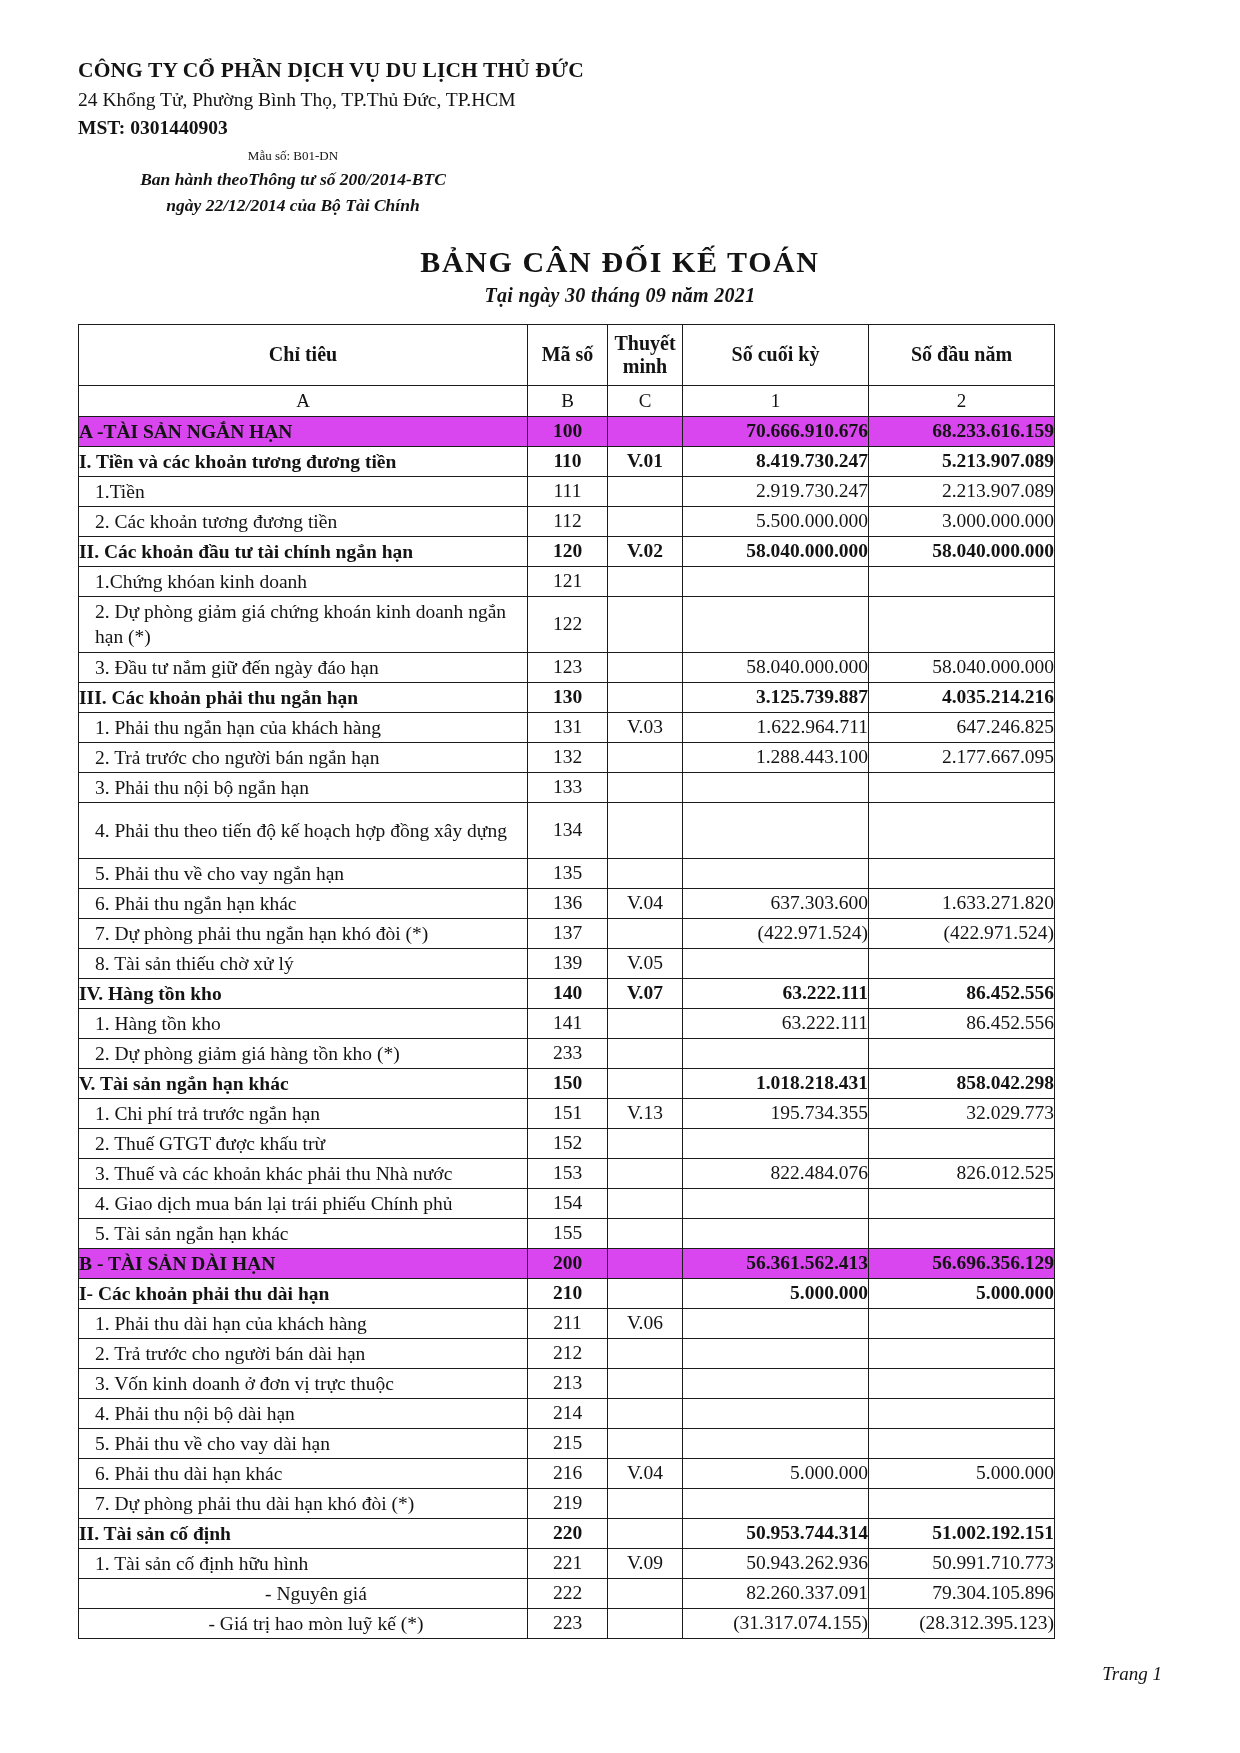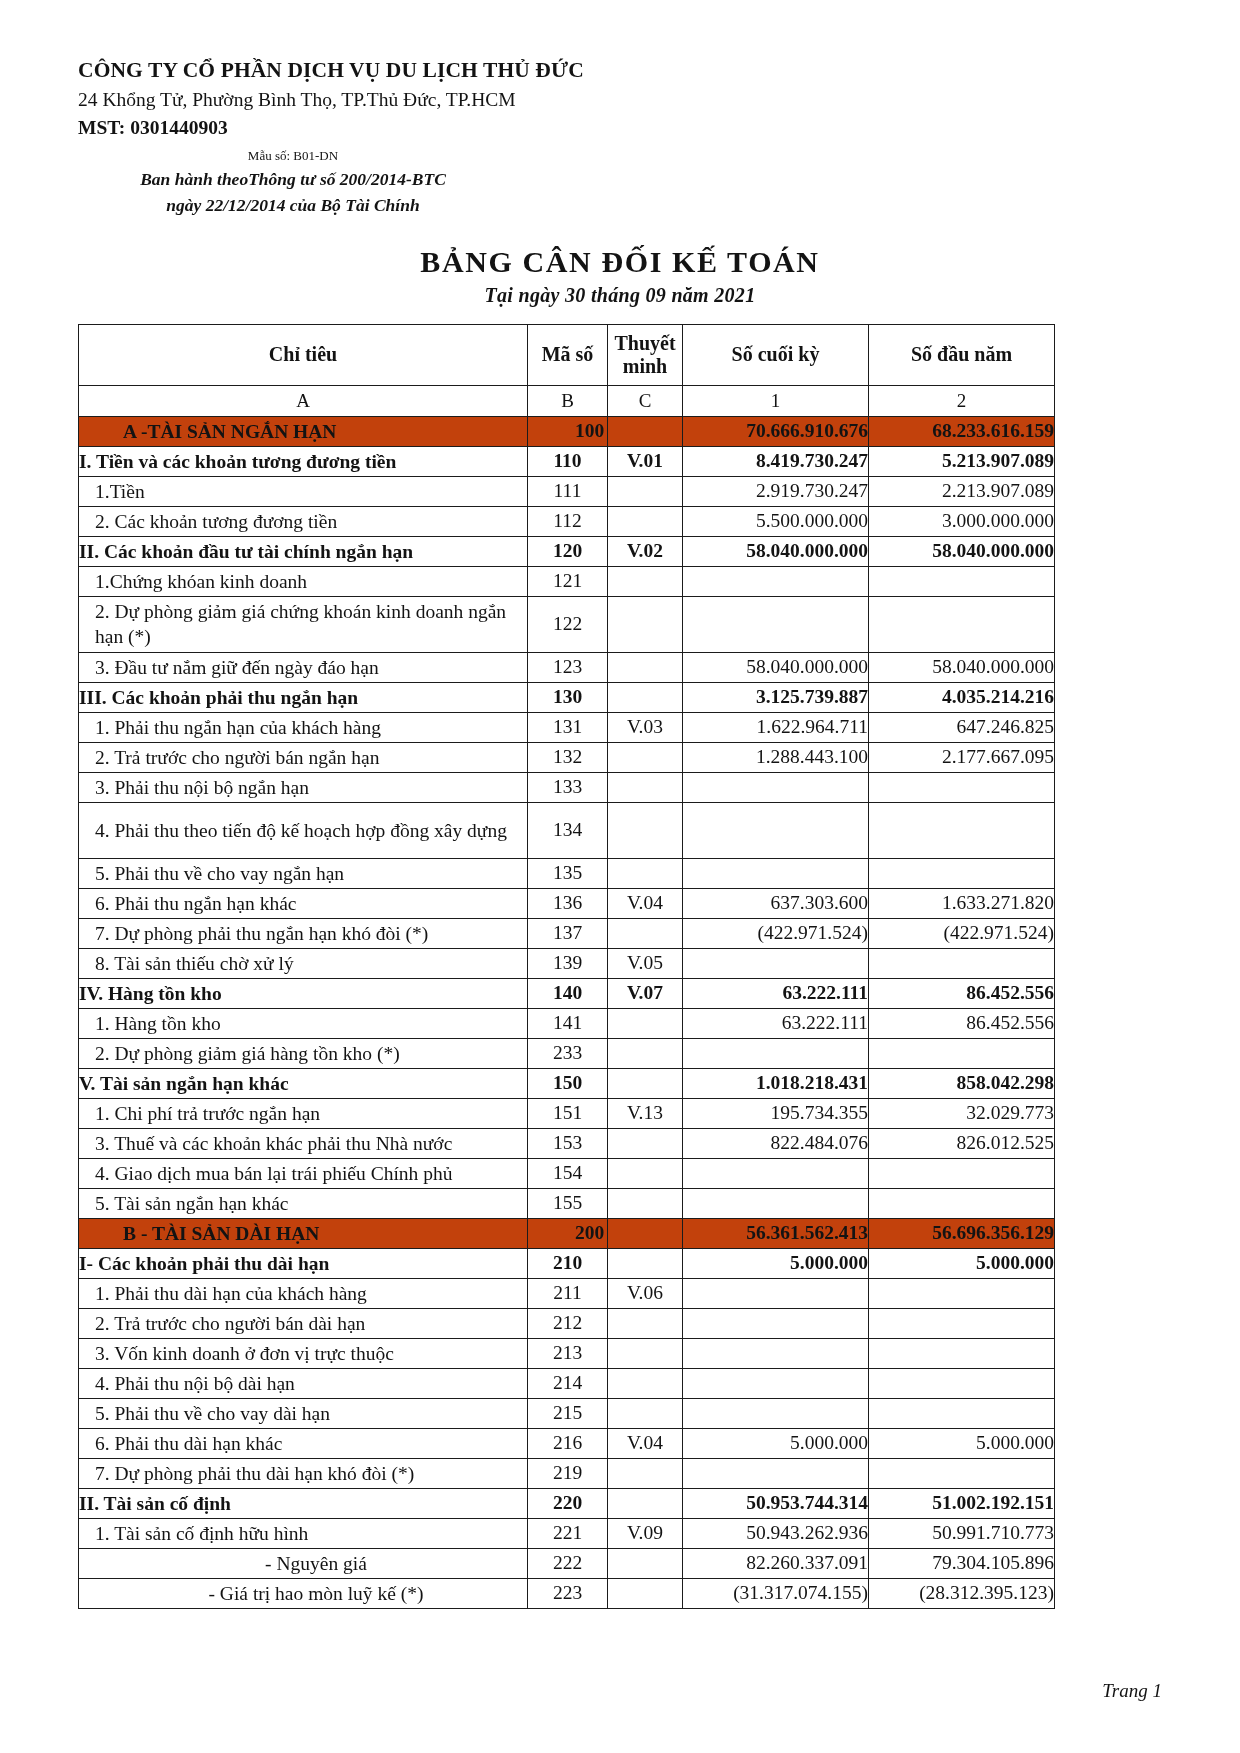--- a/index.html
+++ b/index.html
@@ -133,30 +133,29 @@
   }
 
   tr.r { height: 30px; }
   tr.tall { height: 56px; }
 
   tr.lvl-a > td,
   tr.lvl-1 > td {
     font-weight: bold;
   }
   tr.lvl-a > td {
-    background: #c2410c;
-    padding-left: 44px;
+    background: #d946ef;
   }
   td.name.indent1 { padding-left: 16px; }
   td.name.indent2 { padding-left: 26px; text-align: center; }
 
   .footer {
     position: absolute;
     right: 78px;
-    bottom: 51px;
+    bottom: 68px;
     font-size: 19px;
     font-style: italic;
   }
 </style>
 </head>
 <body>
 
 <div class="page">
 
   <div class="doc-header">
@@ -353,20 +352,27 @@
           <td class="num">858.042.298</td>
         </tr>
         <tr class="r lvl-2">
           <td class="name indent1">1. Chi phí trả trước ngắn hạn</td>
           <td class="code">151</td>
           <td class="note">V.13</td>
           <td class="num">195.734.355</td>
           <td class="num">32.029.773</td>
         </tr>
         <tr class="r lvl-2">
+          <td class="name indent1">2. Thuế GTGT được khấu trừ</td>
+          <td class="code">152</td>
+          <td class="note"></td>
+          <td class="num"></td>
+          <td class="num"></td>
+        </tr>
+        <tr class="r lvl-2">
           <td class="name indent1">3. Thuế và các khoản khác phải thu Nhà nước</td>
           <td class="code">153</td>
           <td class="note"></td>
           <td class="num">822.484.076</td>
           <td class="num">826.012.525</td>
         </tr>
         <tr class="r lvl-2">
           <td class="name indent1">4. Giao dịch mua bán lại trái phiếu Chính phủ</td>
           <td class="code">154</td>
           <td class="note"></td>

